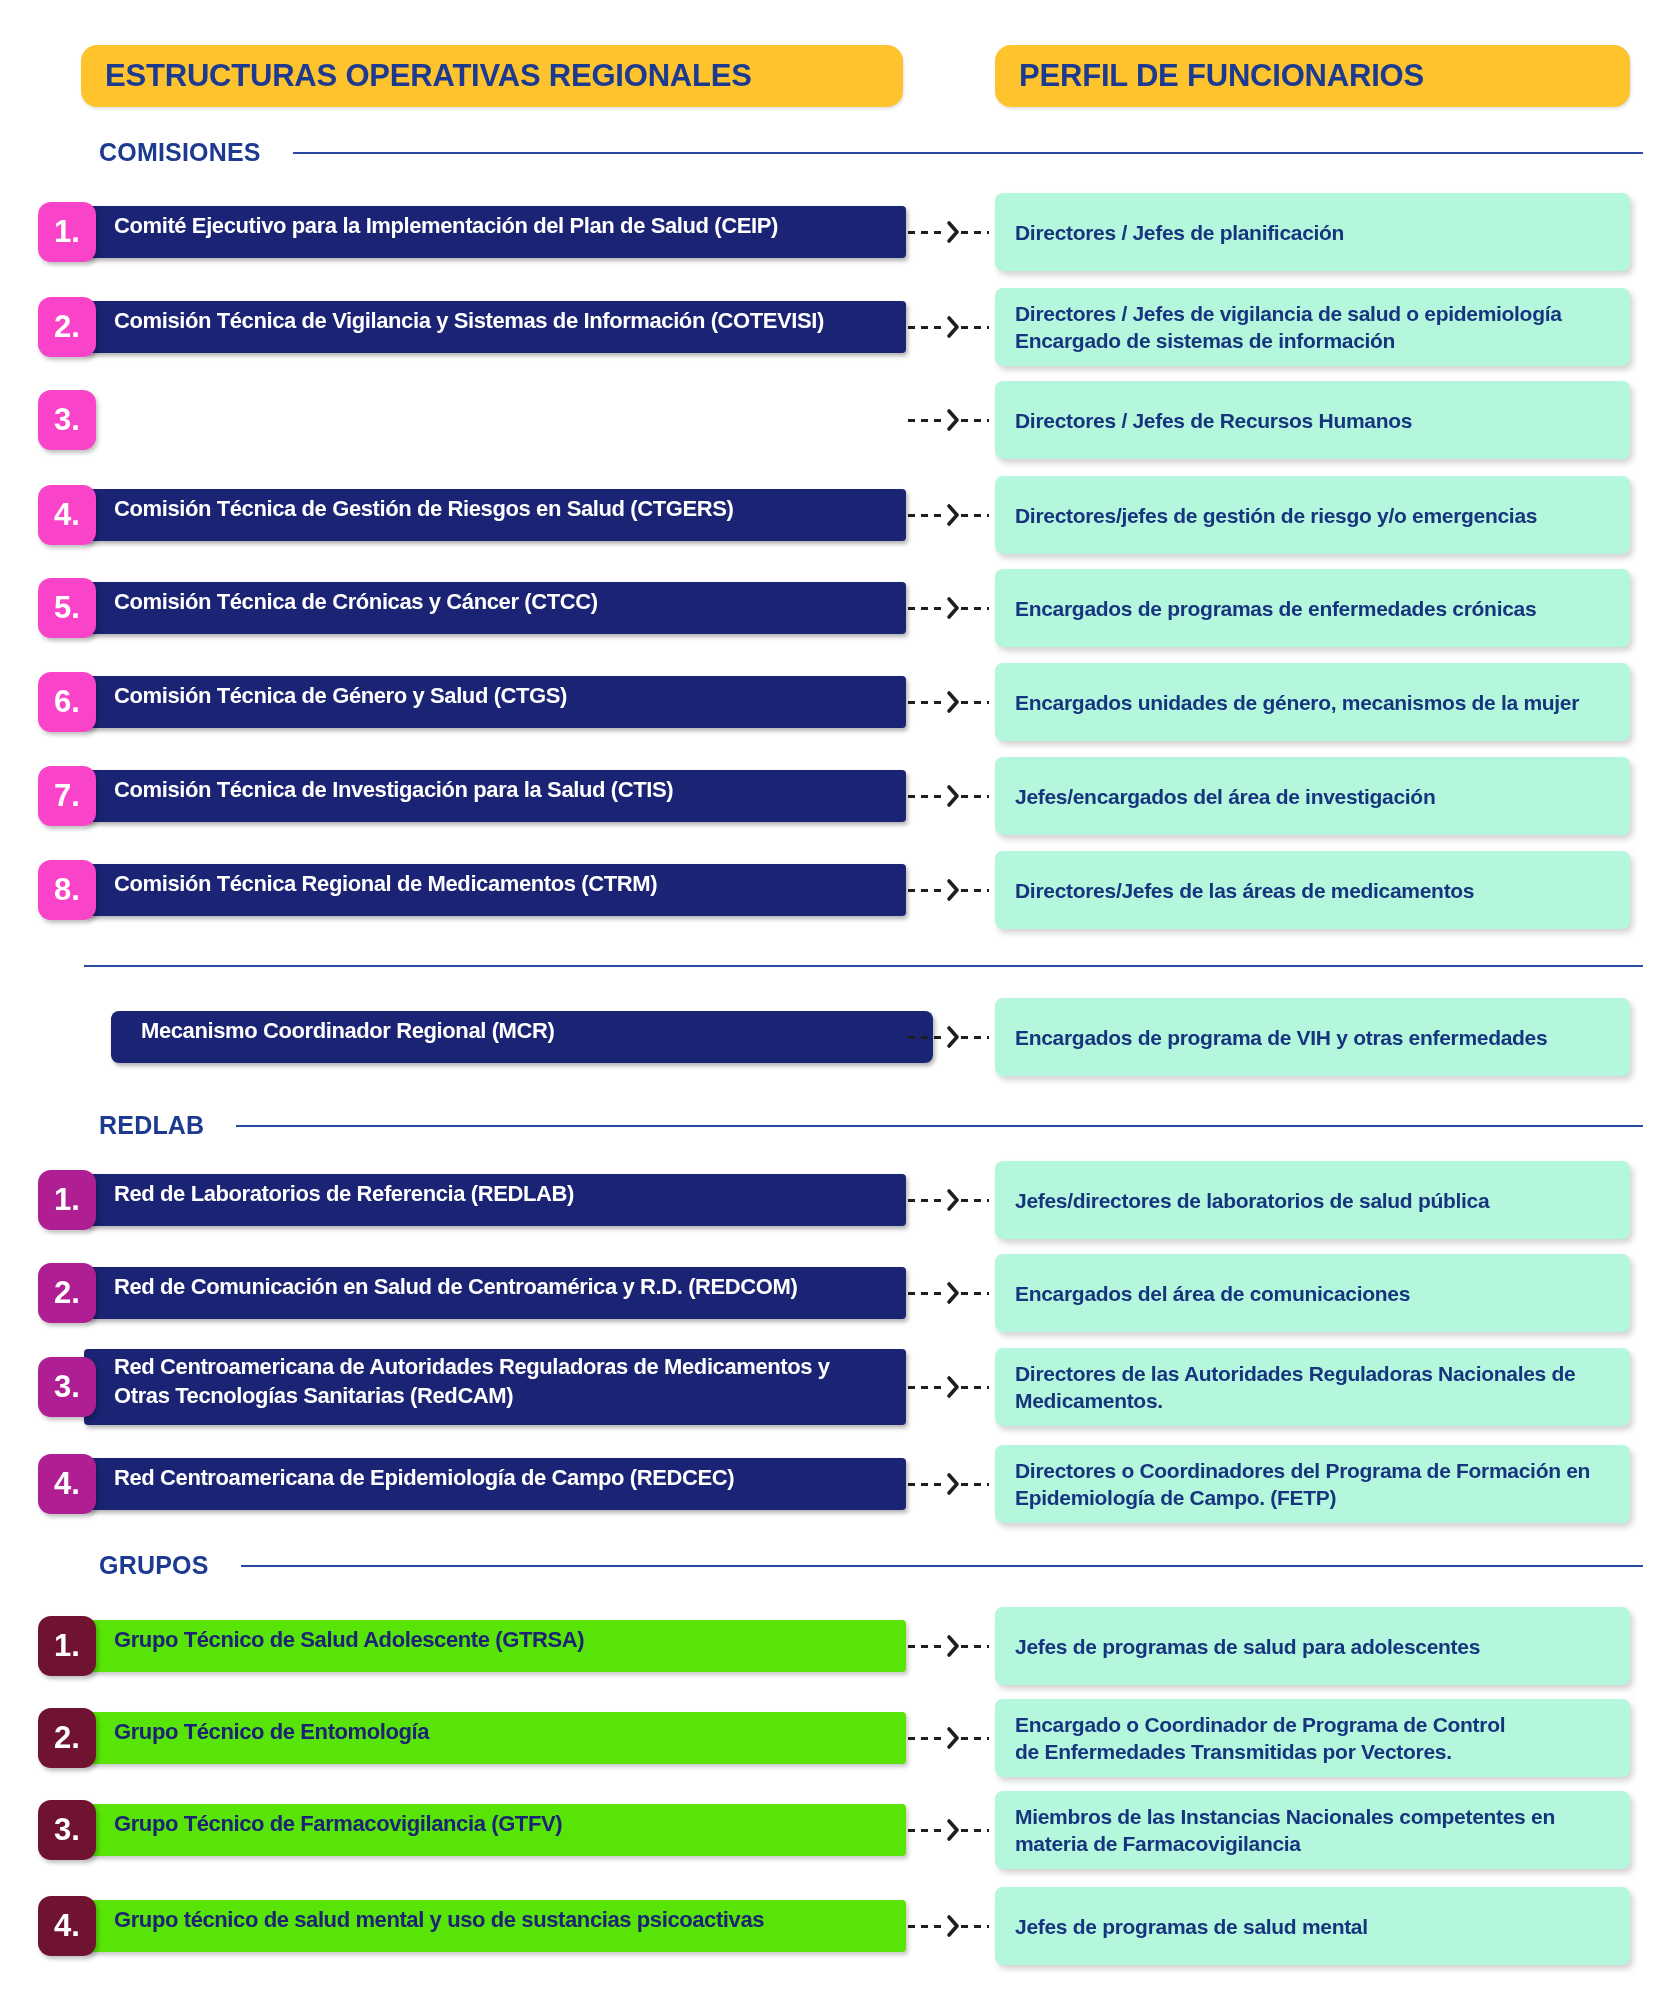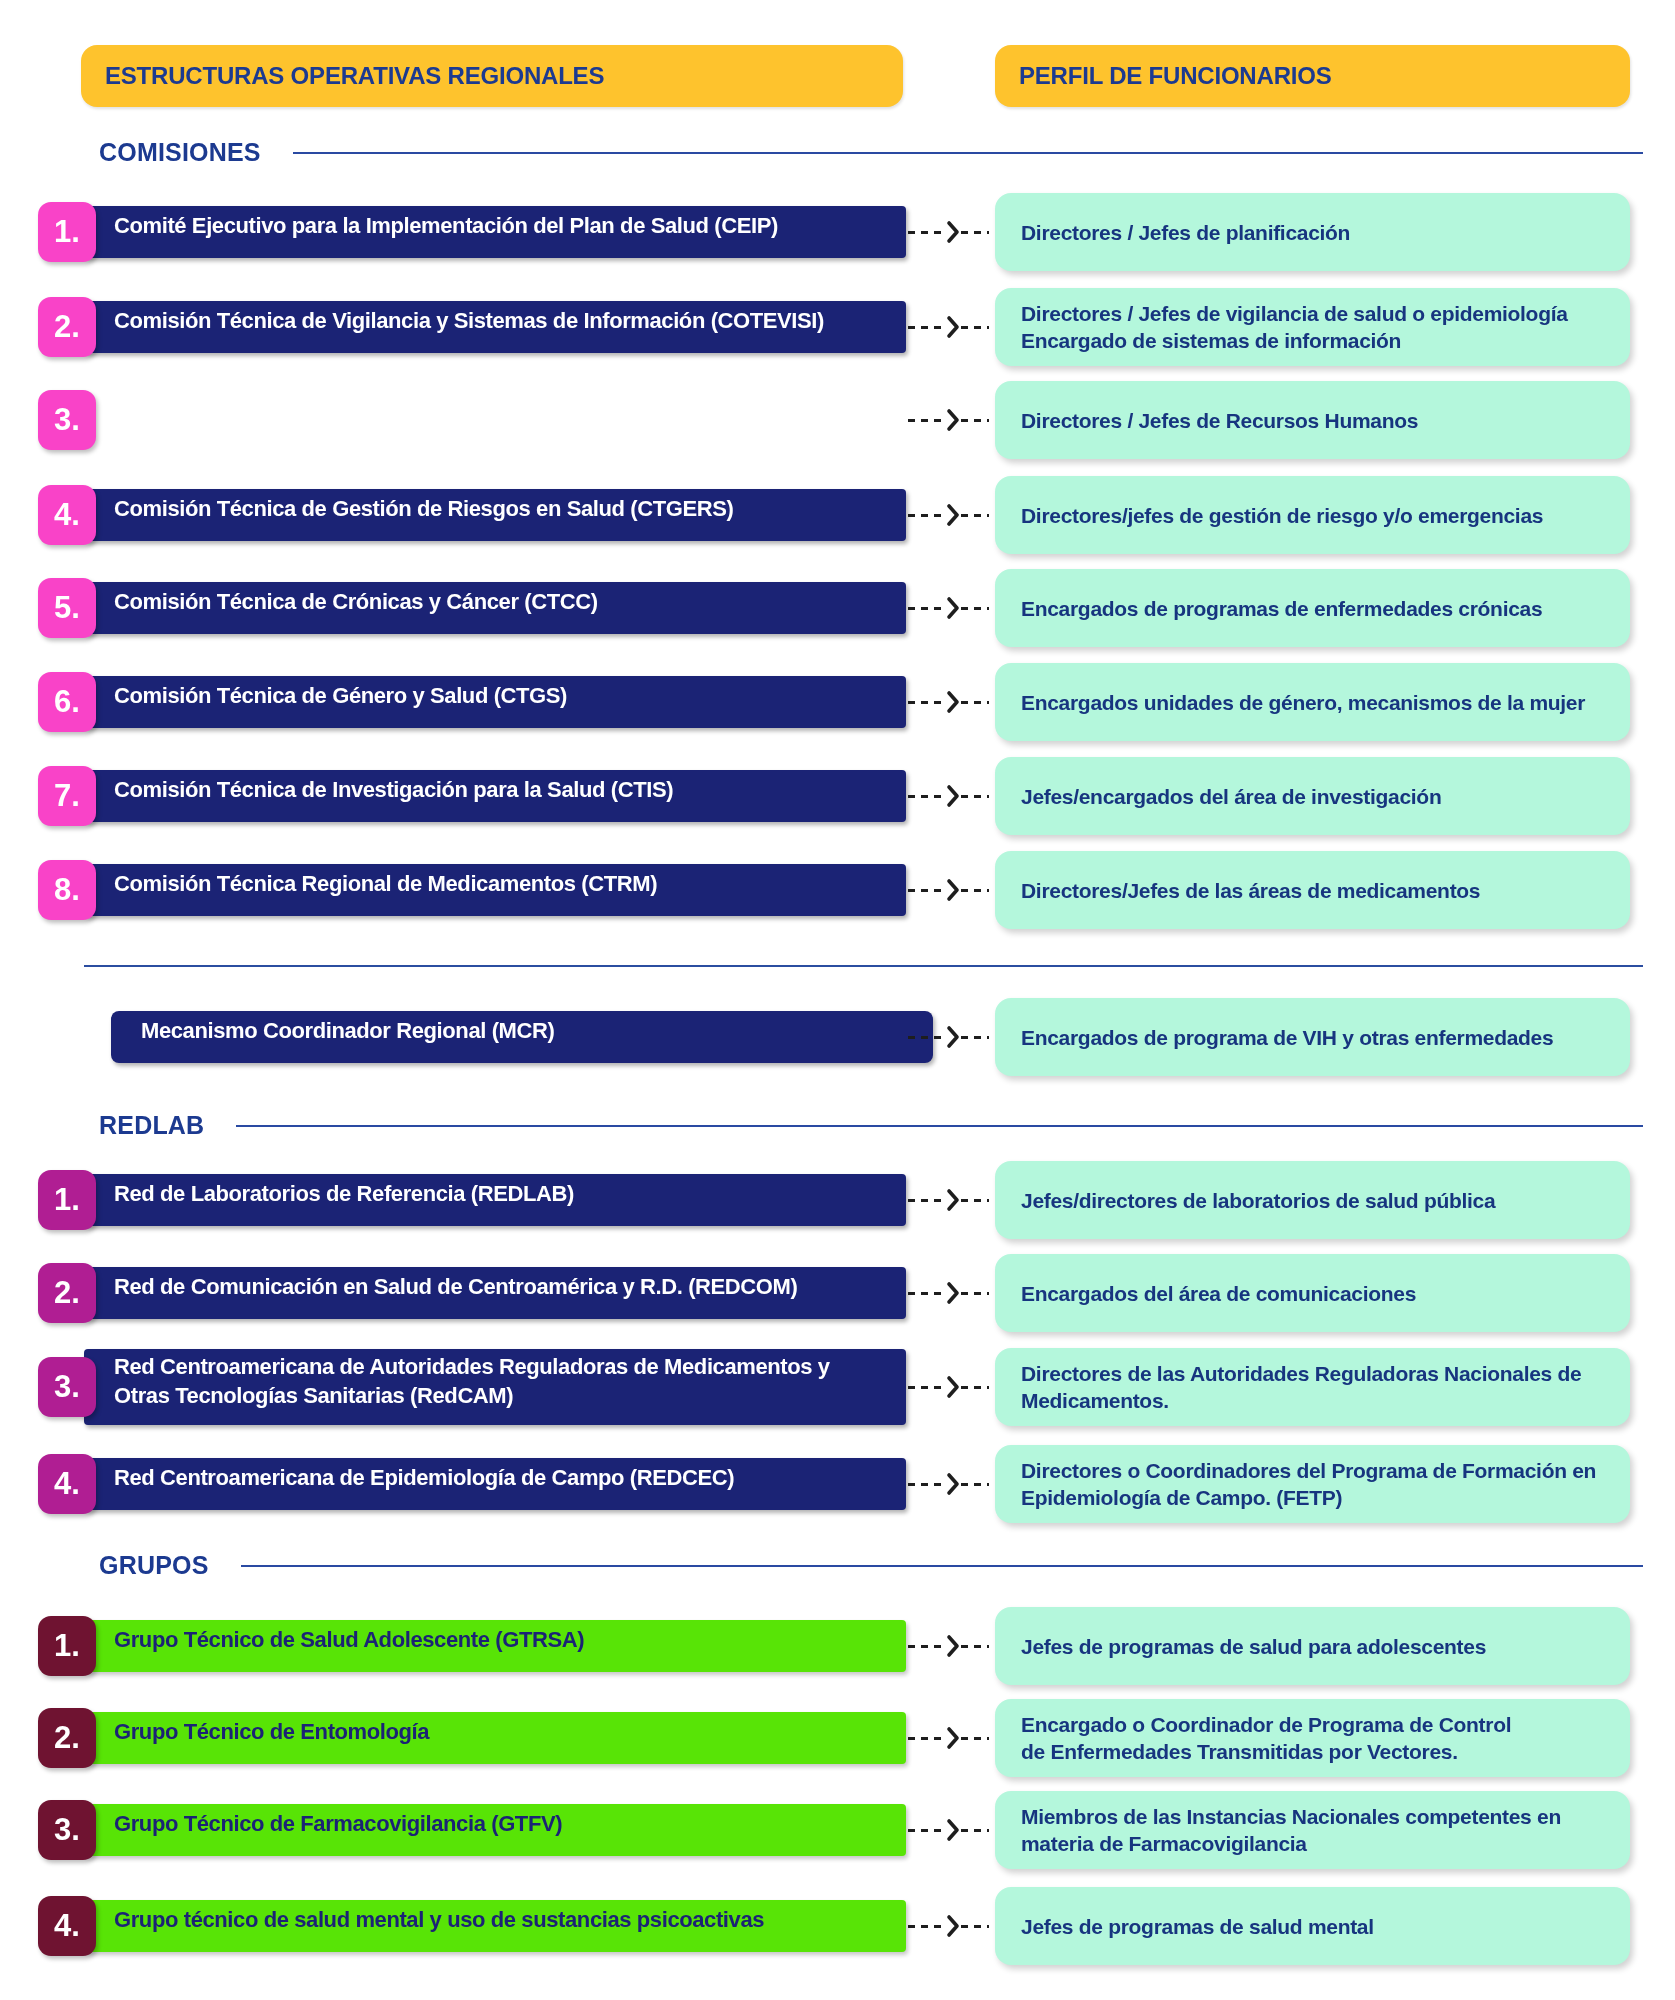--- a/index.html
+++ b/index.html
@@ -3,21 +3,21 @@
 <meta charset="utf-8">
 <title>Estructuras Operativas Regionales</title>
 <style>
   html,body{margin:0;padding:0;background:#ffffff;}
   body{font-family:"Liberation Sans","DejaVu Sans",sans-serif;}
   .canvas{position:relative;width:1675px;height:2000px;background:#ffffff;overflow:hidden;}
 
   
   .pill{position:absolute;top:45px;height:62px;background:#FEC32D;border-radius:16px;
         display:flex;align-items:center;padding:0 24px;box-sizing:border-box;
-        font-weight:bold;font-size:24px;color:#1C3A90;letter-spacing:-0.2px;
+        font-weight:bold;font-size:31px;color:#1C3A90;letter-spacing:-0.2px;
         box-shadow:1px 2px 3px rgba(0,0,0,0.12);}
   .pill.left{left:81px;width:822px;}
   .pill.right{left:995px;width:635px;text-align:center;}
 
   
   .section-label{position:absolute;display:flex;align-items:center;gap:32px;
         color:#1C3A90;font-weight:bold;font-size:25px;letter-spacing:0.2px;}
   .section-label .rule{flex:1;height:2px;background:#2A4AA2;}
 
   
@@ -41,22 +41,22 @@
   .bar.mcr{border-radius:8px;margin-left:27px;}
 
   .arrow{position:absolute;left:908px;width:84px;height:26px;top:50%;
         transform:translateY(-50%);display:flex;align-items:center;}
   .dash{height:3px;background:repeating-linear-gradient(90deg,#1e1e1e 0 7px,transparent 7px 13px);}
   .dash.a{width:37px;}
   .dash.b{width:28px;}
   .chev{display:block;margin:0 1px;flex:0 0 auto;}
 
   .profile{position:absolute;left:995px;width:635px;top:50%;transform:translateY(-50%);
-        min-height:78px;background:#B4F7DC;border-radius:16px;display:flex;
-        align-items:center;padding:8px 26px;box-sizing:border-box;color:#17357F;
+        min-height:78px;background:#B4F7DC;border-radius:8px;display:flex;
+        align-items:center;padding:8px 20px;box-sizing:border-box;color:#17357F;
         font-weight:bold;font-size:21px;letter-spacing:-0.3px;line-height:27px;
         white-space:pre-line;box-shadow:3px 4px 6px rgba(0,0,0,0.18);}
 
   .divider{position:absolute;left:84px;width:1559px;height:2px;background:#2B4DA0;}
 </style>
 </head>
 <body>
 
 <div class="canvas">
 

